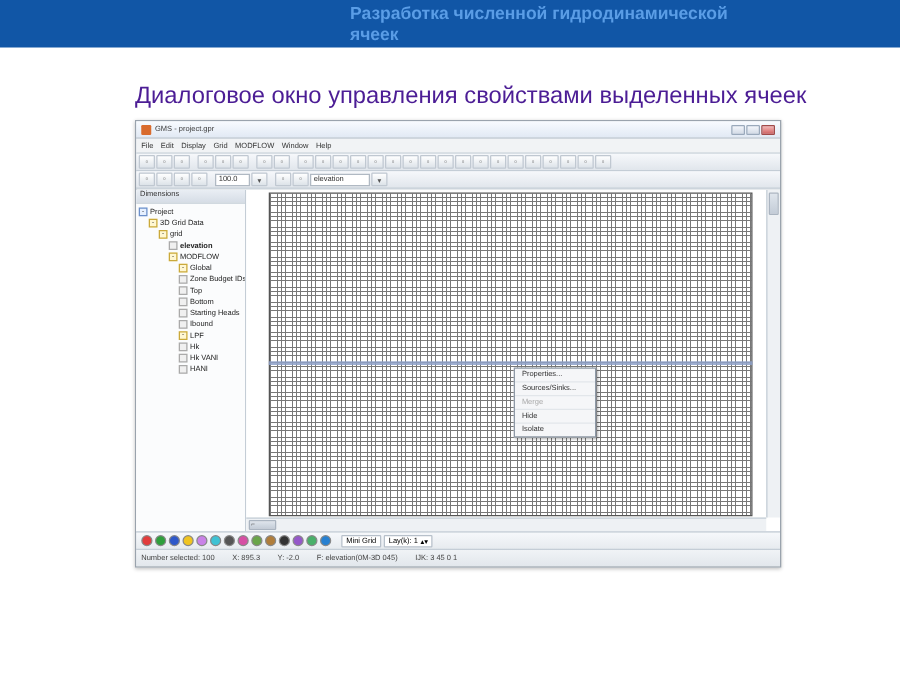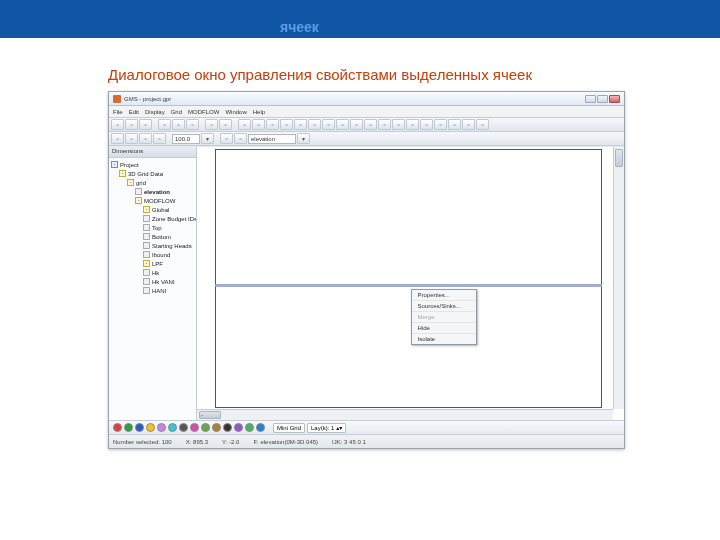--- a/index.html
+++ b/index.html
@@ -1,19 +1,19 @@
 <!DOCTYPE html>
 <html><head>
 <meta charset="utf-8">
 <style>
   *{box-sizing:border-box;margin:0;padding:0;font-family:Arial,Helvetica,sans-serif}
   body{width:720px;height:540px;background:#fff;position:relative;overflow:hidden}
   .topbar{height:38px;background:#1156a6;display:flex;align-items:center}
   .topbar-inner{margin-left:280px;color:#5a9de6;font-size:14px;font-weight:bold;line-height:1.2}
-  .caption{font-size:15px;color:#c2410c;margin:28px 0 8px 108px}
+  .caption{font-size:19px;color:#4c1d95;margin:28px 0 8px 108px}
   .app{position:relative;margin:0 0 0 108px;width:517px;height:358px;border:1px solid #9aa3ad;background:#e5e9ec;box-shadow:0 1px 3px rgba(0,0,0,.25)}
   
   .titlebar{height:14px;background:linear-gradient(#f8fbff,#e1e9f4);border-bottom:1px solid #b8c2cc;display:flex;align-items:center;padding:0 4px;font-size:6px;color:#3a3a3a}
   .titlebar .winbtns{margin-left:auto;display:flex;gap:1px}
   .titlebar .winbtns span{width:11px;height:8px;background:linear-gradient(#f3f6fb,#d3dbe6);border:1px solid #9aa9bb;border-radius:1px}
   .titlebar .winbtns span:last-child{background:linear-gradient(#f5b8b8,#d06262);border-color:#a04a4a}
   
   .menubar{height:12px;background:#f1f3f5;border-bottom:1px solid #c4cdd6;display:flex;align-items:center;gap:6px;padding:0 4px;font-size:6px;color:#333}
   .menubar span{white-space:nowrap}
   
@@ -53,21 +53,21 @@
   .footerA .chip{height:10px;padding:0 3px;border:1px solid #b7c0ca;background:#fff;display:flex;align-items:center;border-radius:1px}
   .toolrow{display:flex;gap:2px;margin-right:6px}
   .tcolor{width:9px;height:9px;border:1px solid #888;border-radius:50%}
   .footerB{position:absolute;left:0;right:0;bottom:0;height:14px;background:linear-gradient(#f0f3f6,#e2e7ec);border-top:1px solid #c4cdd6;display:flex;align-items:center;padding:0 4px;font-size:6px;color:#444;gap:14px}
 </style>
 </head>
 <body>
 
 <div class="topbar">
   <div class="topbar-inner">
-    <br>
+    <span>Разработка численной гидродинамической</span><br>
     <span>ячеек</span>
   </div>
 </div>
 
 <div class="caption">Диалоговое окно управления свойствами выделенных ячеек</div>
 
 <div class="app">
 
   <div class="titlebar">
     <span style="width:8px;height:8px;background:#d96b2d;border-radius:1px;margin-right:3px"></span>

